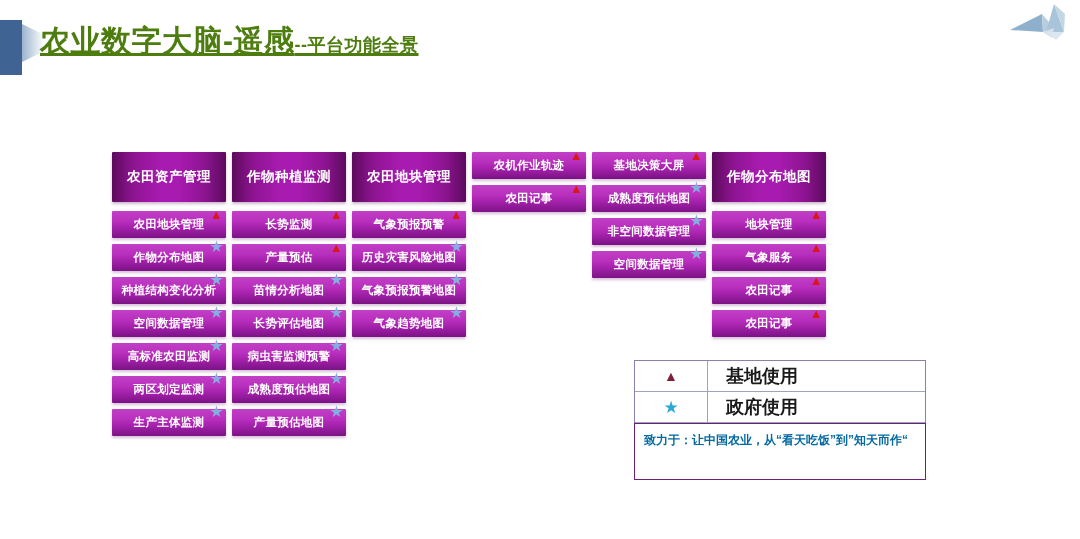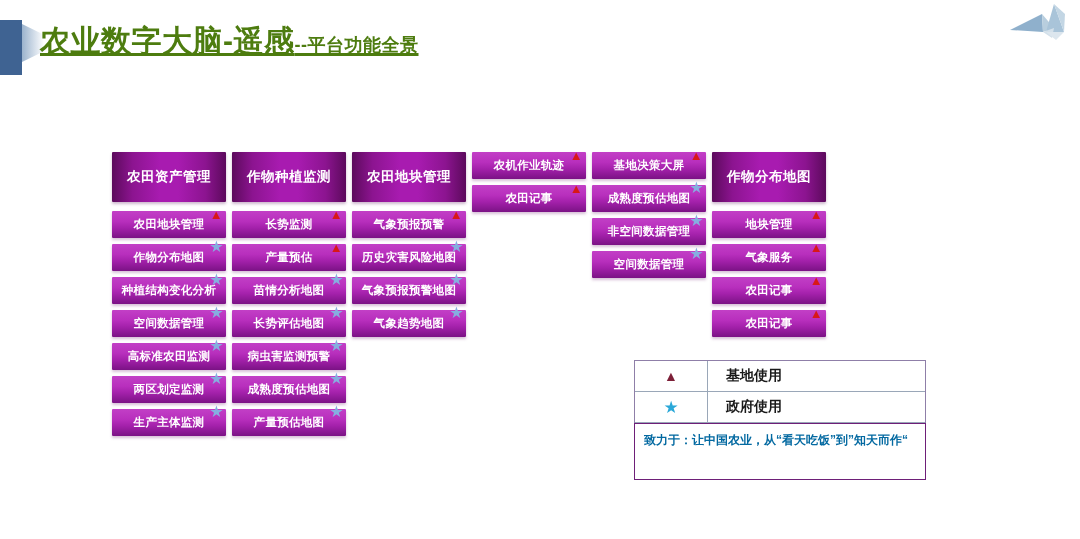--- a/index.html
+++ b/index.html
@@ -169,21 +169,21 @@
     font-size: 14px;
     line-height: 1;
   }
   .legend-sym.tri { color: #7d2038; }
   .legend-sym.star { color: #2ba8d8; font-size: 17px; }
   .legend-label {
     flex: 1;
     display: flex;
     align-items: center;
     padding-left: 18px;
-    font-size: 14px;
+    font-size: 18px;
     font-weight: bold;
     color: #1a1a1a;
   }
   #legend-note {
     border: 1px solid #6e1f78;
     border-top: 1px solid #6e1f78;
     min-height: 42px;
     padding: 7px 9px 6px 9px;
     font-size: 12px;
     font-weight: bold;

